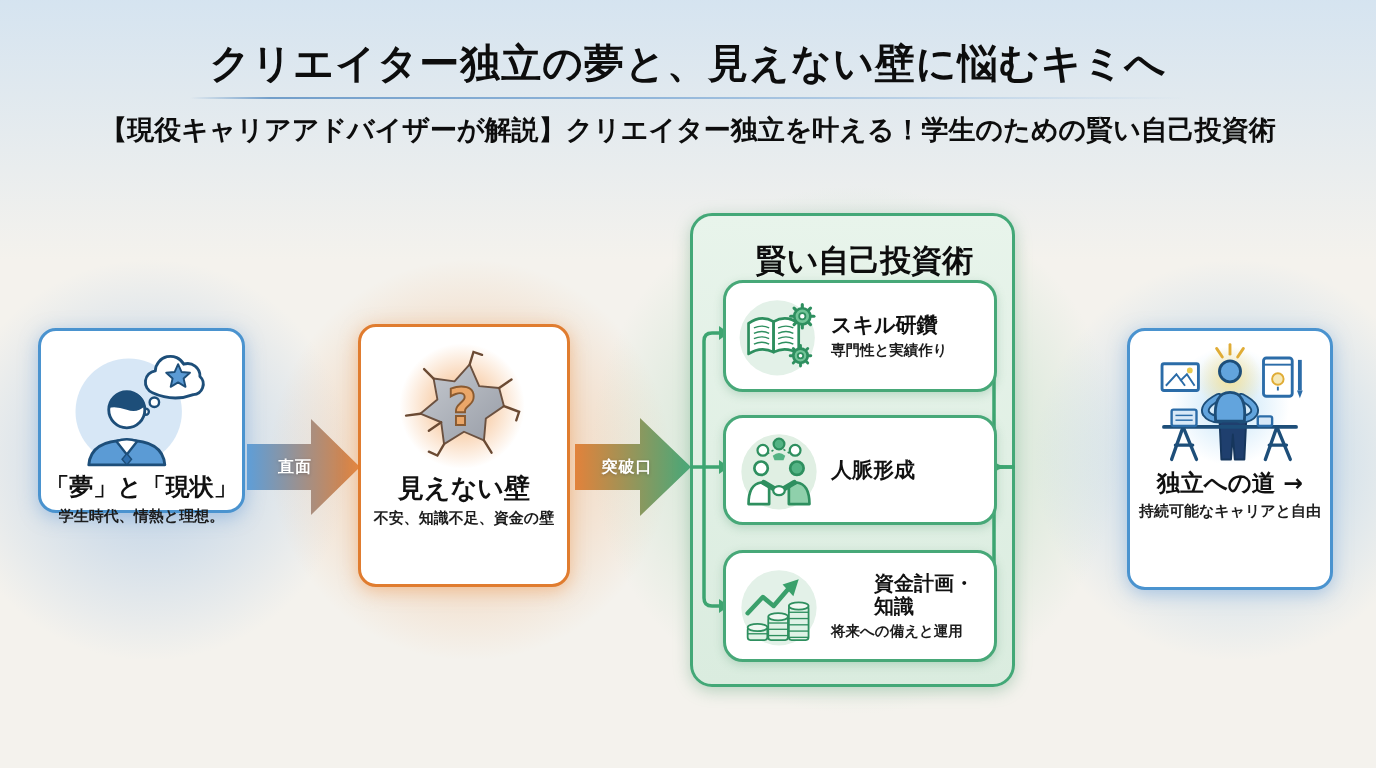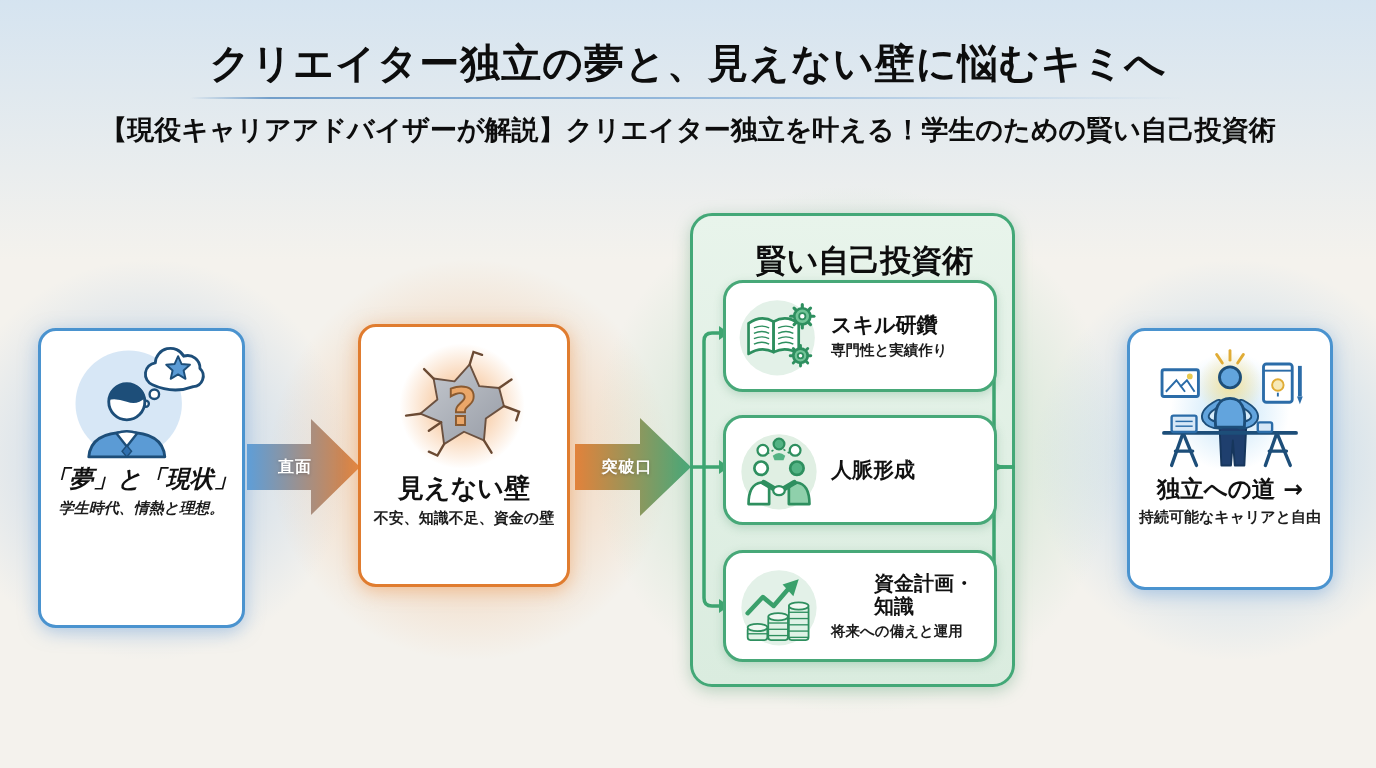--- a/index.html
+++ b/index.html
@@ -28,24 +28,24 @@
   .subtitle{position:absolute;left:0;top:112px;width:100%;text-align:center;
     font-size:27px;font-weight:700;color:#0d0d0d;margin:0;}
 
   .box{position:absolute;background:#fff;box-sizing:border-box;border-radius:18px;
     display:flex;flex-direction:column;align-items:center;text-align:center;}
   .box-blue{border:3px solid #4a93cf;box-shadow:0 4px 18px rgba(110,160,215,0.5);}
   .box-orange{border:3px solid #e07c2f;box-shadow:0 4px 18px rgba(235,150,80,0.5);}
   .box h3{margin:0;font-size:24px;font-weight:700;color:#111;line-height:1.2;}
   .box .sub{margin:5px 0 0;font-size:15px;font-weight:700;color:#1c1c1c;line-height:1.3;}
 
-  .box-dream{left:38px;top:328px;width:207px;height:300px;padding-top:0;font-style:italic;}
+  .box-dream{left:38px;top:328px;width:207px;height:185px;padding-top:8px;}
   .box-wall{left:358px;top:324px;width:212px;height:263px;padding-top:16px;}
   .box-wall h3{font-size:26px;}
-  .box-goal{left:1127px;top:328px;width:206px;height:262px;padding-top:10px;}
+  .box-goal{left:1127px;top:328px;width:206px;height:262px;padding-top:4px;}
   .box-goal h3{font-size:23.5px;}
 
   .arrow{position:absolute;pointer-events:none;}
   .arrow-label{position:absolute;top:0;height:100%;display:flex;align-items:center;
     justify-content:center;font-size:16px;font-weight:700;color:#fff;
     text-shadow:0 1px 3px rgba(60,60,60,0.35);letter-spacing:1px;}
 
   .panel{position:absolute;left:690px;top:213px;width:325px;height:474px;box-sizing:border-box;
     border:3px solid #43a877;border-radius:22px;
     background:linear-gradient(180deg,#e8f4eb 0%,#daecdf 100%);

